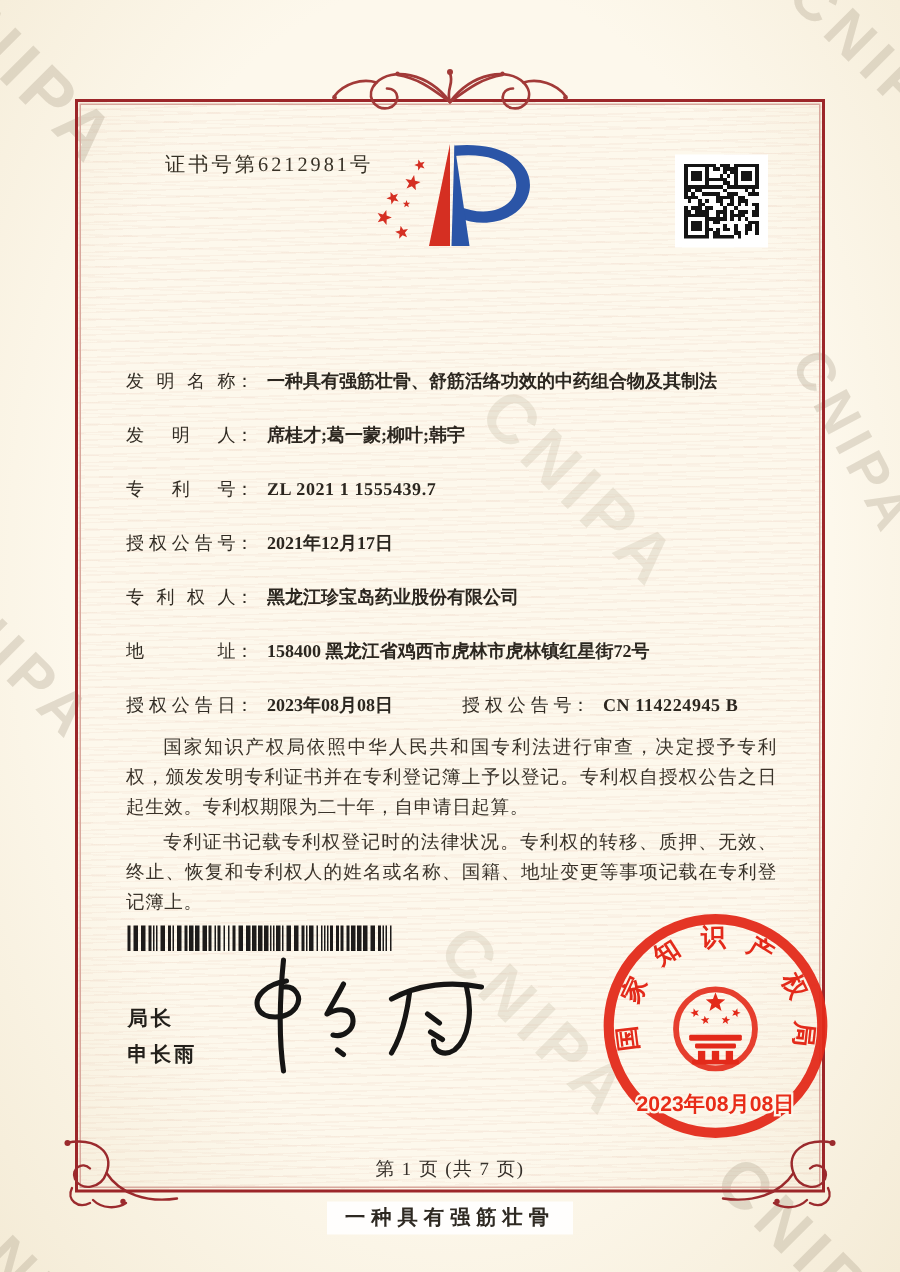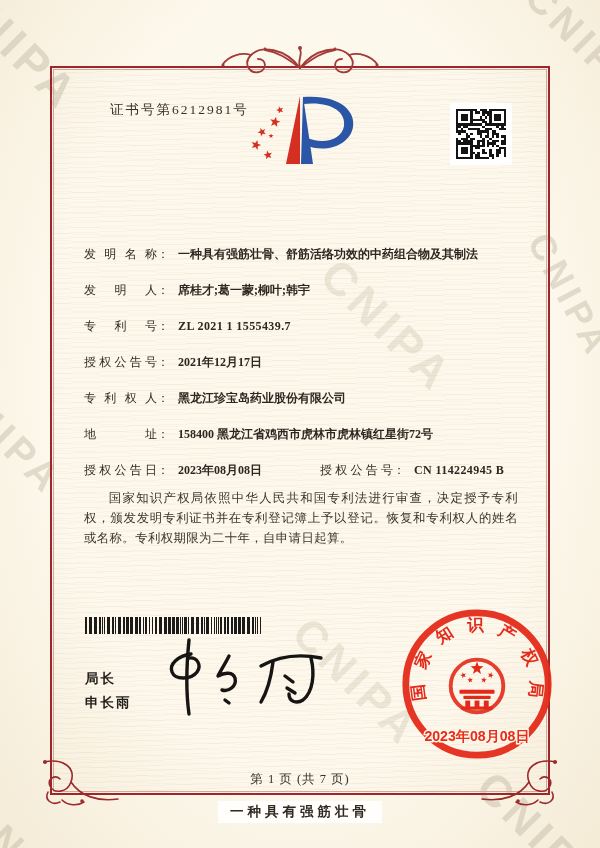--- a/index.html
+++ b/index.html
@@ -47,21 +47,21 @@
     letter-spacing:13px;text-indent:13px;
   }
   .fields{left:84px;top:246px;width:440px;}
   .field-row{height:36px;white-space:nowrap;font-size:12px;color:#322c24;}
   .f-label{display:inline-block;width:73px;text-align:justify;text-align-last:justify;
     font-weight:500;vertical-align:top;}
   .f-colon{font-weight:500;}
   .f-value{margin-left:9px;font-weight:600;color:#2c2720;}
   .f-value.num{font-family:"Liberation Serif","DejaVu Serif",serif;letter-spacing:0.4px;}
   .grant-date-val{display:inline-block;width:128px;}
-  .second-pair{margin-left:14px;}
+  .second-pair{margin-left:2px;}
   .paras{left:84px;top:488px;width:434px;color:#3a332a;}
   .paras p{margin:0 0 3px 0;font-size:12.4px;line-height:20px;text-indent:2em;
     letter-spacing:0.4px;text-align:justify;}
   .barcode{left:85px;top:617px;width:182px;height:17px;display:flex;align-items:stretch;}
   .barcode span{display:block;height:100%;background:#1d1b1a;}
   .barcode i{display:block;height:100%;}
   .signer{left:85px;font-family:"Liberation Sans","DejaVu Sans",sans-serif;
     font-size:13.5px;font-weight:700;color:#23201b;letter-spacing:2px;}
   .signer.t{top:670px;}
   .signer.n{top:694px;}
@@ -332,21 +332,22 @@
     </div>
     <div class="field-row">
       <span class="f-label">地址</span><span class="f-colon">：</span><span class="f-value">158400 黑龙江省鸡西市虎林市虎林镇红星街72号</span>
     </div>
     <div class="field-row">
       <span class="f-label">授权公告日</span><span class="f-colon">：</span><span class="f-value grant-date-val">2023年08月08日</span><span class="second-pair"><span class="f-label">授权公告号</span><span class="f-colon">：</span><span class="f-value num">CN 114224945 B</span></span>
     </div>
   </div>
 
   <div class="content paras">
-    <p>国家知识产权局依照中华人民共和国专利法进行审查，决定授予专利权，颁发发明专利证书并在专利登记簿上予以登记。恢复和专利权人的姓名或名称。专利权期限为二十年，自申请日起算。</p>
+    <p>国家知识产权局依照中华人民共和国专利法进行审查，决定授予专利权，颁发发明专利证书并在专利登记簿上予以登记。专利权自授权公告之日起生效。专利权期限为二十年，自申请日起算。</p>
+    <p>专利证书记载专利权登记时的法律状况。专利权的转移、质押、无效、终止、恢复和专利权人的姓名或名称、国籍、地址变更等事项记载在专利登记簿上。</p>
   </div>
 
   <div class="content barcode" id="barcode">
       <span style="width: 2px;"></span>
       <i style="width: 2px;"></i>
       <span style="width: 3px;"></span>
       <i style="width: 2px;"></i>
       <span style="width: 3px;"></span>
       <i style="width: 2px;"></i>
       <span style="width: 2px;"></span>

